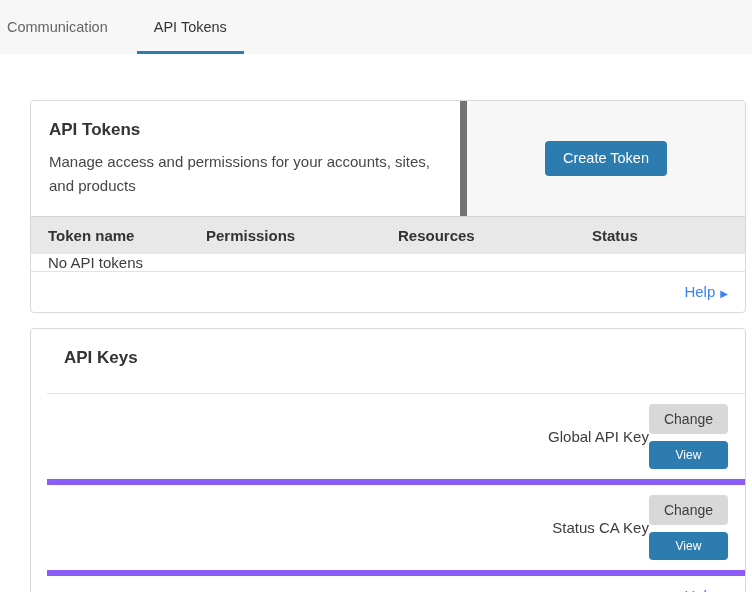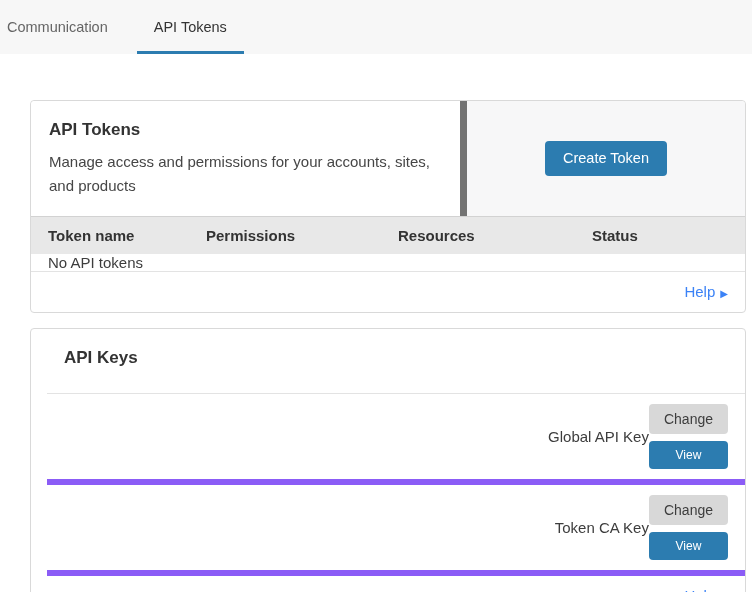--- a/index.html
+++ b/index.html
@@ -201,21 +201,21 @@
 
     <div class="key-row">
       <span class="key-label">Global API Key</span>
       <span class="row-actions">
         <button class="btn btn-secondary">Change</button>
         <button class="btn btn-view">View</button>
       </span>
     </div>
 
     <div class="key-row">
-      <span class="key-label">Token CA Key</span>
+      <span class="key-label">Status CA Key</span>
       <span class="row-actions">
         <button class="btn btn-secondary">Change</button>
         <button class="btn btn-view">View</button>
       </span>
     </div>
 
     <div class="card-footer">
       <a class="help-link"><span>Help</span><span class="help-arrow">▶</span></a>
     </div>
   </section>

